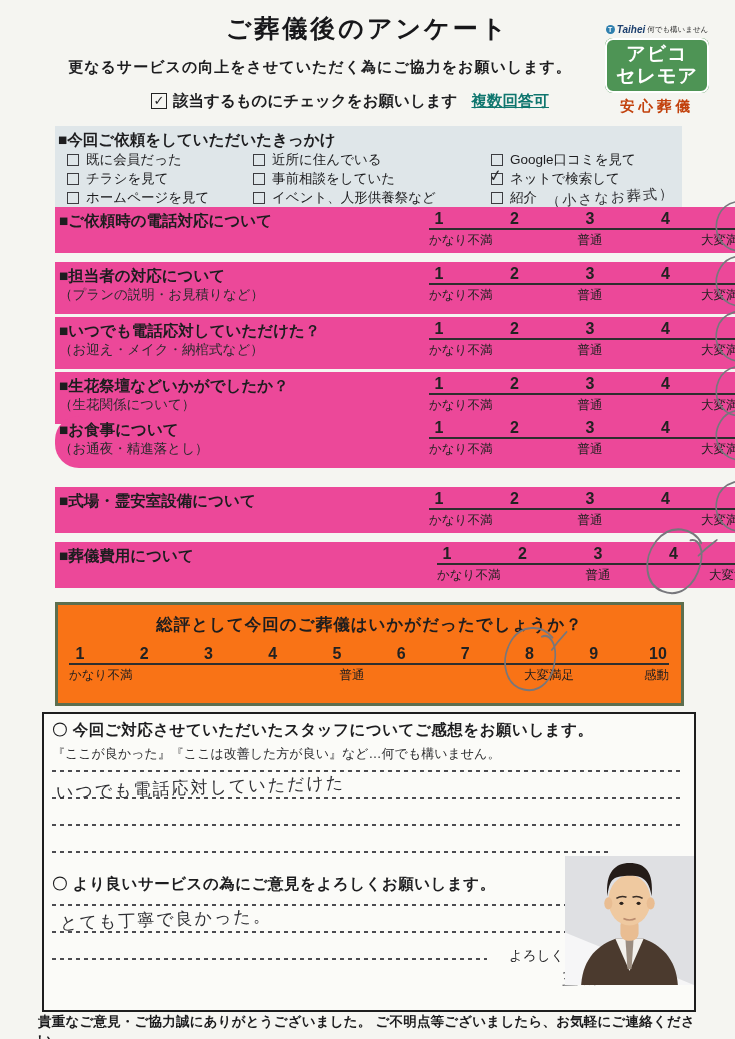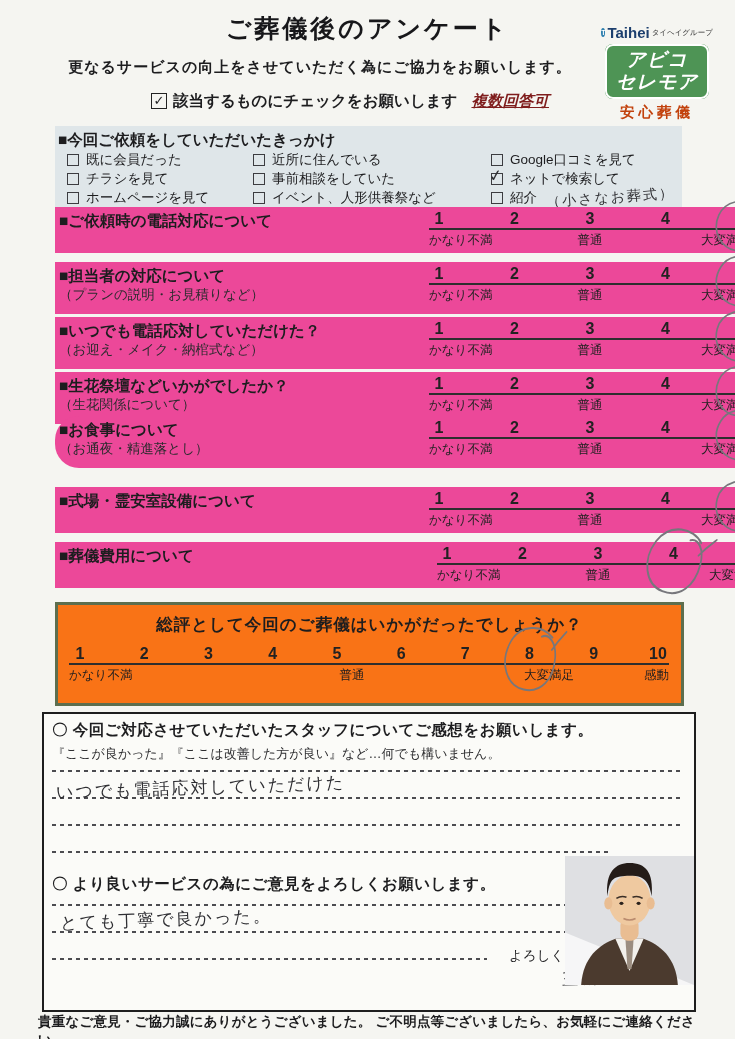--- a/index.html
+++ b/index.html
@@ -10,32 +10,32 @@
   }
   
   .title{position:absolute;top:12px;left:0;width:735px;text-align:center;
     font-size:25px;font-weight:bold;letter-spacing:3px;color:#17171a;}
   .subtitle{position:absolute;top:58px;left:0;width:640px;text-align:center;
     font-size:15px;font-weight:bold;letter-spacing:1px;}
   .check-line{position:absolute;top:91px;left:0;width:700px;display:flex;
     justify-content:center;align-items:center;gap:6px;font-size:15.5px;font-weight:bold;}
   .cb{display:inline-block;width:14px;height:14px;border:1.6px solid #222;
     font-size:13px;line-height:13px;text-align:center;transform:translateY(-1px);}
-  .red-note{color:#7f1d1d;text-decoration:underline;margin-left:8px;font-style:italic;}
+  .red-note{color:#0f766e;text-decoration:underline;margin-left:8px;}
   
   .logo{position:absolute;top:24px;right:26px;width:104px;text-align:center;}
   .lg-top{display:flex;align-items:center;justify-content:center;gap:2px;
     font-size:8px;color:#1c3f6e;white-space:nowrap;}
   .lg-mark{display:inline-block;width:9px;height:9px;border-radius:50%;
     background:#2e7fae;color:#fff;font-size:7px;line-height:9px;font-weight:bold;}
-  .lg-name{font-weight:bold;font-size:15px;}
+  .lg-name{font-weight:bold;font-style:italic;font-size:10px;}
   .lg-suffix{color:#333;font-size:7.5px;}
   .lg-box{margin-top:3px;background:#4e9455;border-radius:8px;padding:5px 2px;
     box-shadow:inset 0 0 0 2px #fff,inset 0 0 0 3px #4e9455;
-    color:#fff;font-weight:bold;font-size:19px;line-height:1.18;letter-spacing:1px;font-style:italic;}
+    color:#fff;font-weight:bold;font-size:19px;line-height:1.18;letter-spacing:1px;}
   .lg-tag{margin-top:4px;color:#c2410c;font-weight:bold;font-size:14.5px;letter-spacing:4px;}
   
   .trigger{position:absolute;left:55px;top:126px;width:627px;height:82px;
     background:#dfe6e9;}
   .t-title{font-size:15.5px;font-weight:bold;padding:4px 0 0 3px;}
   .t-col{position:absolute;top:25px;}
   .t-col.c0{left:12px}.t-col.c1{left:198px}.t-col.c2{left:436px}
   .chk-item{display:flex;align-items:flex-start;gap:7px;margin-bottom:2px;
     font-size:13.5px;line-height:17px;position:relative;white-space:nowrap;}
   .box{width:10px;height:10px;border:1.4px solid #3c3c40;flex:0 0 auto;
@@ -98,21 +98,21 @@
   <div class="check-line">
     <span class="cb">✓</span>
     <span>該当するものにチェックをお願いします</span>
     <span class="red-note">複数回答可</span>
   </div>
 
   <div class="logo">
     <div class="lg-top">
       <span class="lg-mark">T</span>
       <span class="lg-name">Taihei</span>
-      <span class="lg-suffix">タイヘイグループ</span>
+      <span class="lg-suffix">何でも構いません</span>
     </div>
     <div class="lg-box">
       <div>アビコ</div>
       <div>セレモア</div>
     </div>
     <div class="lg-tag">安心葬儀</div>
   </div>
 
   <div class="trigger">
     <div class="t-title">■今回ご依頼をしていただいたきっかけ</div>

